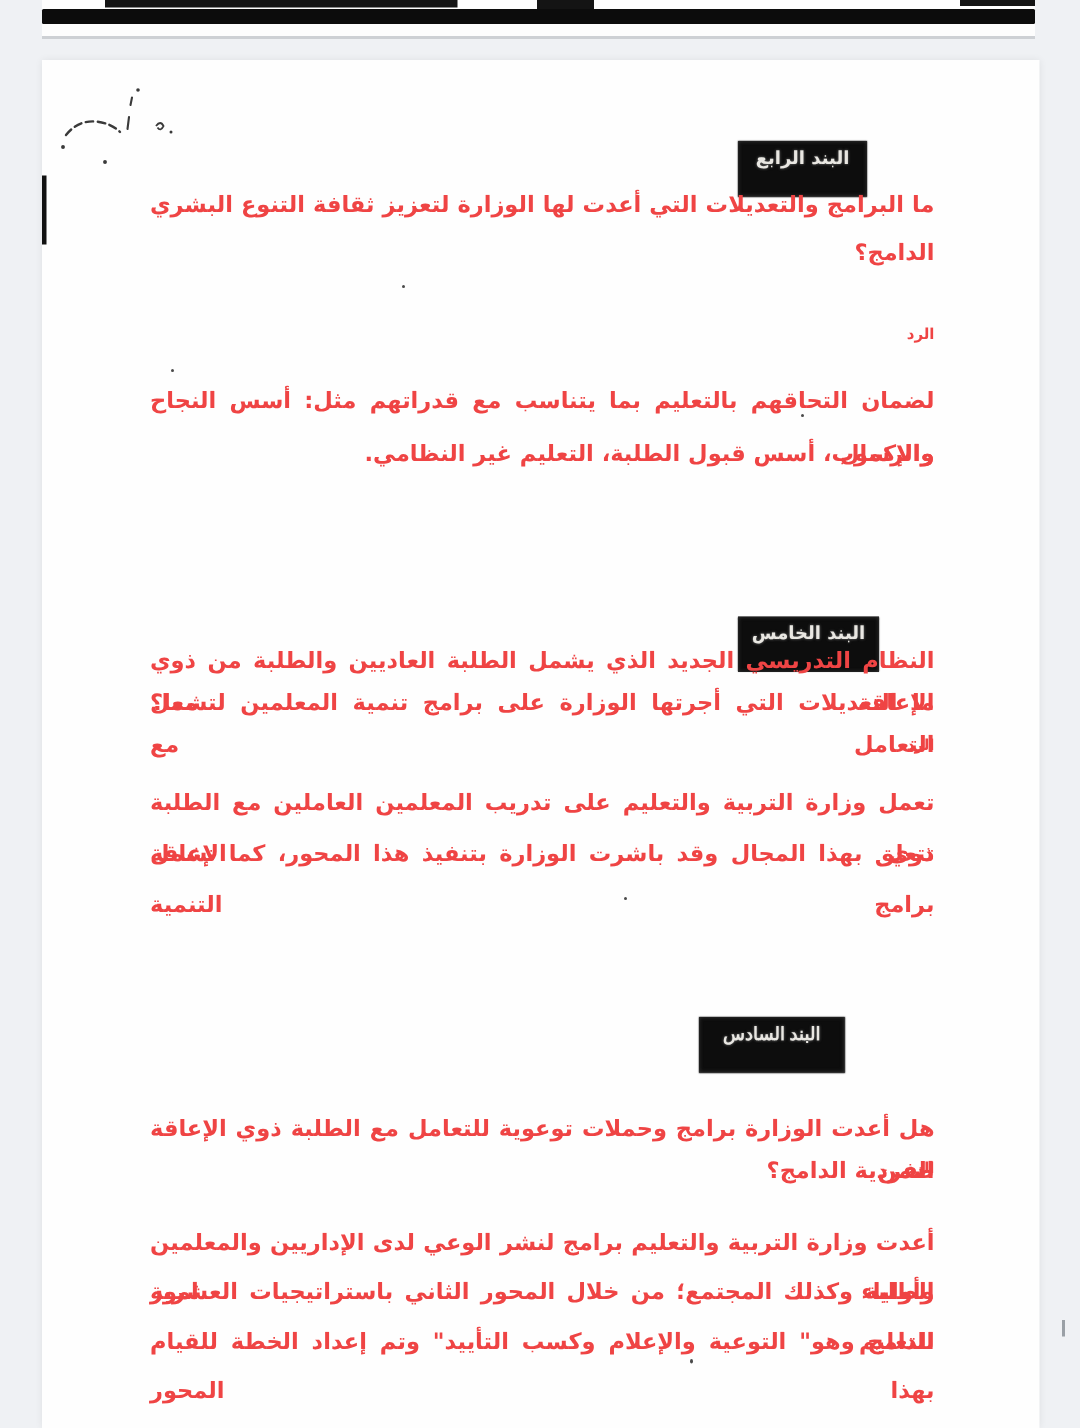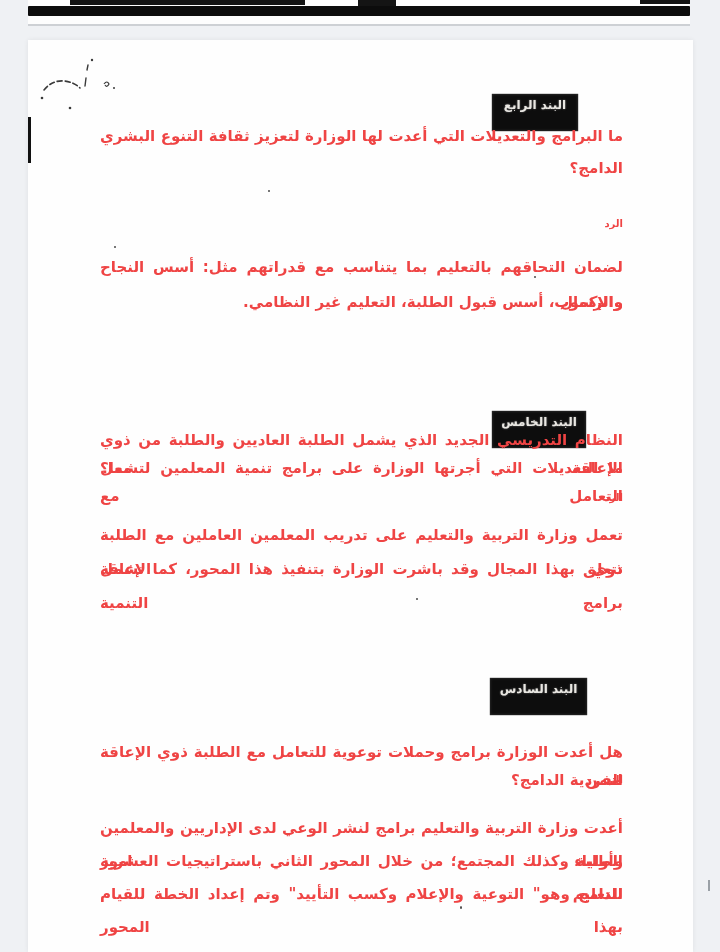--- a/index.html
+++ b/index.html
@@ -25,21 +25,21 @@
   .scribble{position:absolute;left:2px;top:8px;}
   .band{
     position:absolute;height:37px;background:#0d0d0d;color:#e9e7e2;
     font-size:12px;font-weight:bold;line-height:23px;text-align:center;
     direction:rtl;letter-spacing:1px;
     box-shadow:inset 0 0 3px #3a3a3a, 0 0 1px #000;
     text-shadow:0 0 2px #777;
   }
   .band-1{left:464px;top:54px;width:86px;}
   .band-2{left:464px;top:355px;width:94px;margin-top:16px;}
-  .band-3{left:462px;top:638px;width:97px;}
+  .band-3{left:438px;top:638px;width:97px;font-family:Liberation Serif, serif;}
   .tblock{
     position:absolute;left:72px;width:523px;direction:rtl;
     color:#ef4444;font-weight:bold;font-size:15px;
   }
   .tblock .line{
     text-align:justify;text-align-last:justify;text-justify:inter-word;
     white-space:normal;overflow:visible;
   }
   .tblock .line.short{text-align:right;text-align-last:right;}
   .q1{top:80px;} .q1 .line{line-height:32px;height:32px;}

